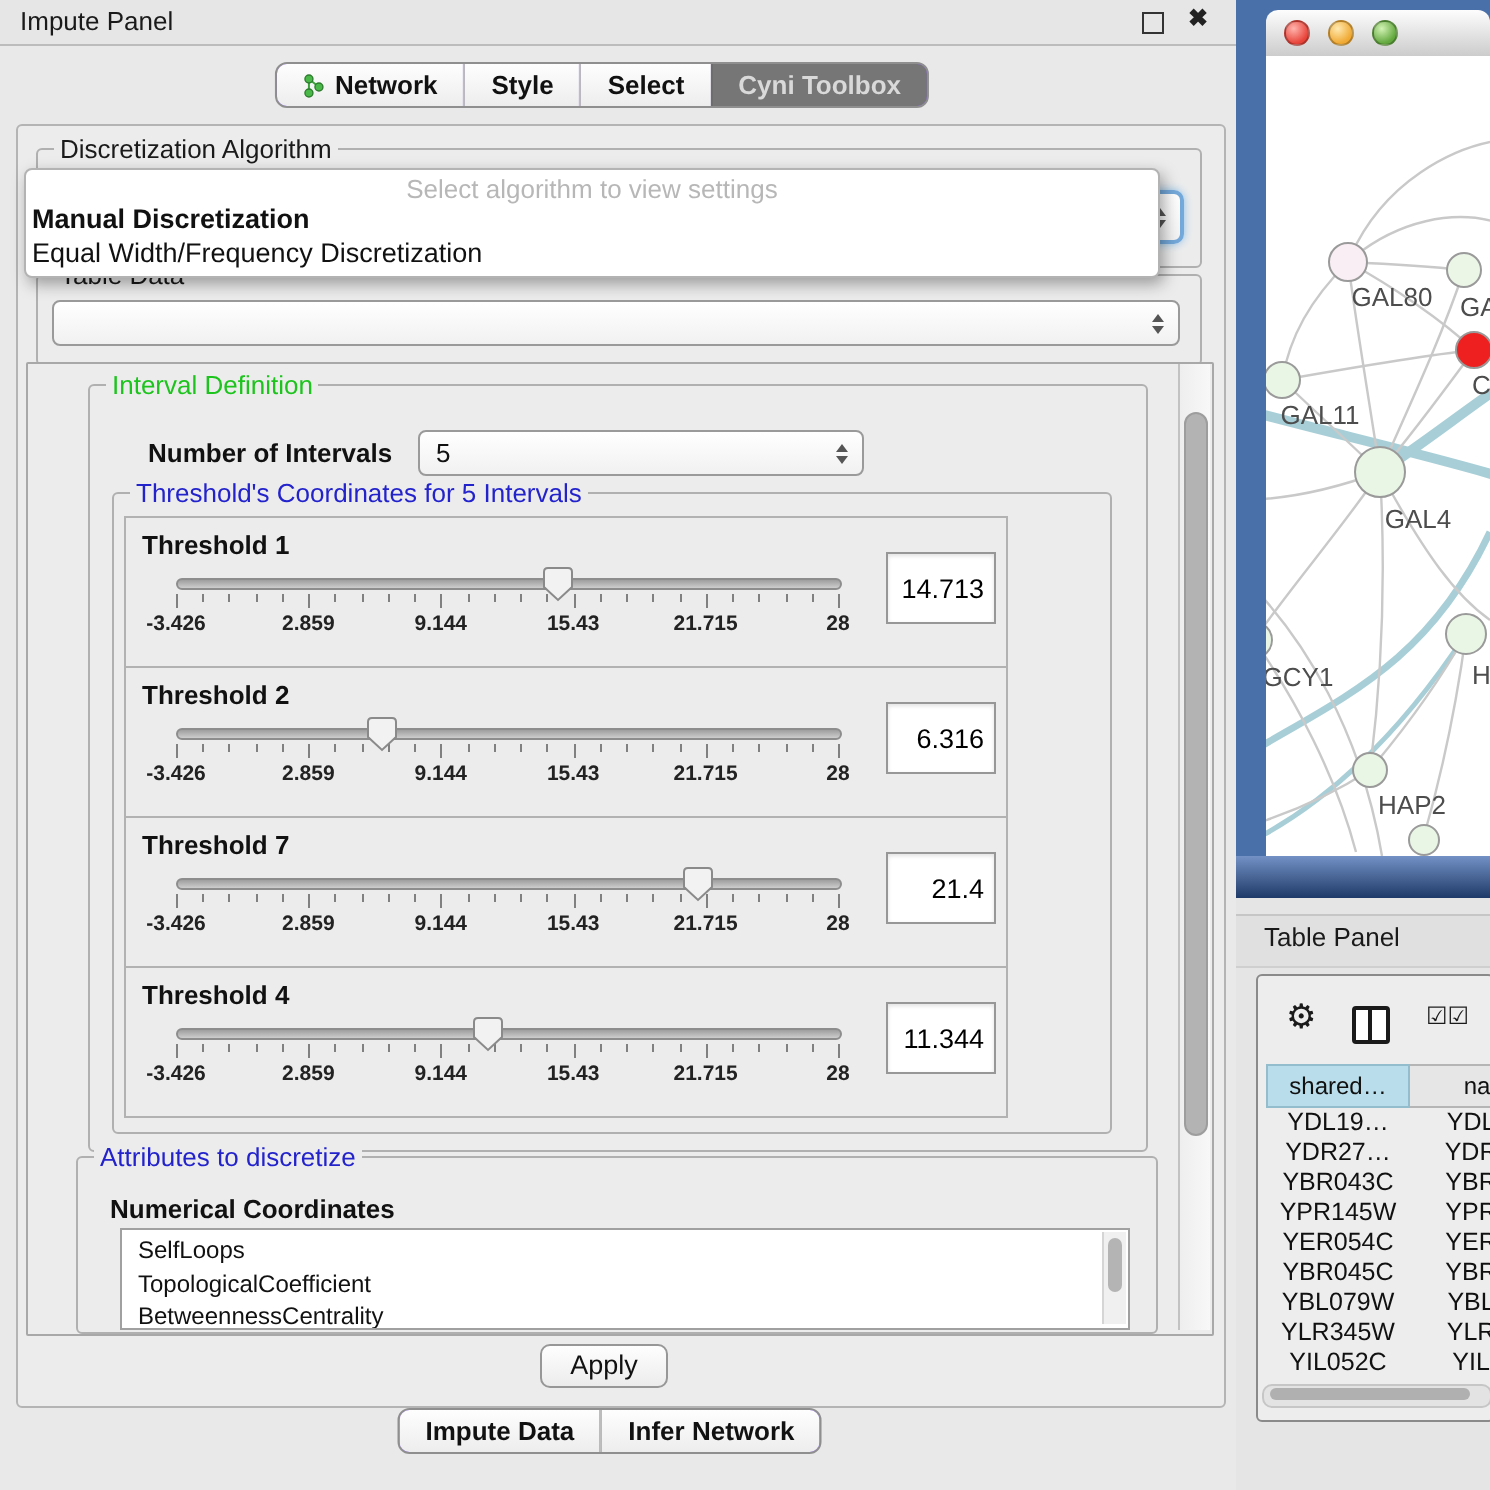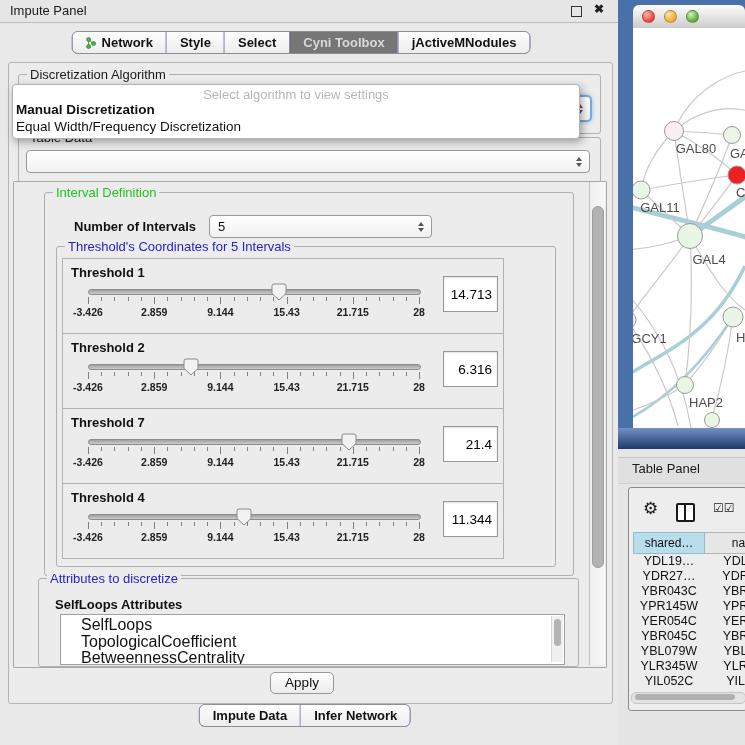--- a/index.html
+++ b/index.html
@@ -58,21 +58,21 @@
   .tick{position:absolute;width:1px;background:#808080;top:14px}
   .tick.minor{height:4px}.tick.major{height:7px}
   .tick-lab{position:absolute;top:23px;transform:translateX(-50%);font-size:10.5px;font-weight:bold;color:#222;white-space:nowrap}
   .thr-value{position:absolute;right:5px;top:17px;width:55px;height:36px;background:#fff;border:1px solid #979797;
              box-shadow:inset 0 1px 2px rgba(0,0,0,.12);font-family:"Liberation Sans",sans-serif;
              font-size:13.5px;text-align:right;padding:0 5px 0 0;box-sizing:border-box}
 
   #attr-group{left:38px;top:578px;width:539px;height:87px}
   #attr-subtitle{left:55px;top:597px;font-size:13px;font-weight:bold}
   #attr-list{left:60px;top:614px;width:503px;height:49px;background:#fff;border:1px solid #a0a0a0;overflow:hidden}
-  .attr-item{font-size:16px;line-height:16.5px;padding-left:20px;color:#111;white-space:nowrap}
+  .attr-item{font-size:12px;line-height:16.5px;padding-left:8px;color:#111;white-space:nowrap}
   #attr-vscroll{position:absolute;right:1px;top:1px;width:11px;height:46px;background:#f0f0f0;border-left:1px solid #d5d5d5}
   #attr-vscroll .thumb{position:absolute;left:1.5px;top:3px;width:7px;height:27px;background:#b4b4b4;border-radius:4px}
 
   #apply-btn{left:270px;top:672px;width:62px;height:20px;background:linear-gradient(#fefefe,#ececec);
              border:1px solid #979797;border-radius:5px;font-size:13.5px;text-align:center;line-height:19px}
 
   
   #alg-popup{left:12px;top:84px;width:566px;height:53px;background:#fff;border:1px solid #b3b3b3;border-radius:4px;
              box-shadow:2px 3px 8px rgba(0,0,0,.35);z-index:20}
   #alg-ph{position:absolute;left:0;right:0;top:2px;text-align:center;color:#b7b7b7;font-size:13px}
@@ -133,23 +133,20 @@
     <span>Network</span>
   </div>
   <div class="tabseg">
       <span>Style</span>
     </div>
   <div class="tabseg">
       <span>Select</span>
     </div>
   <div class="tabseg sel">
       <span>Cyni Toolbox</span>
-    </div>
-  <div class="tabseg">
-      <span>jActiveMNodules</span>
     </div>
 </div>
 
 <div class="abs" id="outer-panel"></div>
 
 <div class="group" id="alg-group">
   <span class="group-title t-black">Discretization Algorithm</span>
 </div>
 <div class="abs" id="alg-combo">
     <span class="spin">
@@ -351,21 +348,21 @@
             <path d="M3 1 H13 Q15 1 15 3 V10.5 L8 17 L1 10.5 V3 Q1 1 3 1 Z" fill="#f2f2f2" stroke="#8a8a8a" stroke-width="1"></path>
           </svg></div>
       </div>
       <input class="thr-value" value="11.344" style="">
     </div>
   </div>
 
 <div class="group" id="attr-group">
   <span class="group-title t-blue">Attributes to discretize</span>
 </div>
-<div class="abs" id="attr-subtitle">SelfLoops Attributes</div>
+<div class="abs" id="attr-subtitle">Numerical Coordinates</div>
 <div class="abs" id="attr-list">
   <div class="attr-item" style="padding-top: 2px;">SelfLoops</div>
     <div class="attr-item">TopologicalCoefficient</div>
     <div class="attr-item">BetweennessCentrality</div>
     <div id="attr-vscroll">
       <div class="thumb"></div>
     </div>
 </div>
 
 <div class="abs" id="apply-btn">Apply</div>

